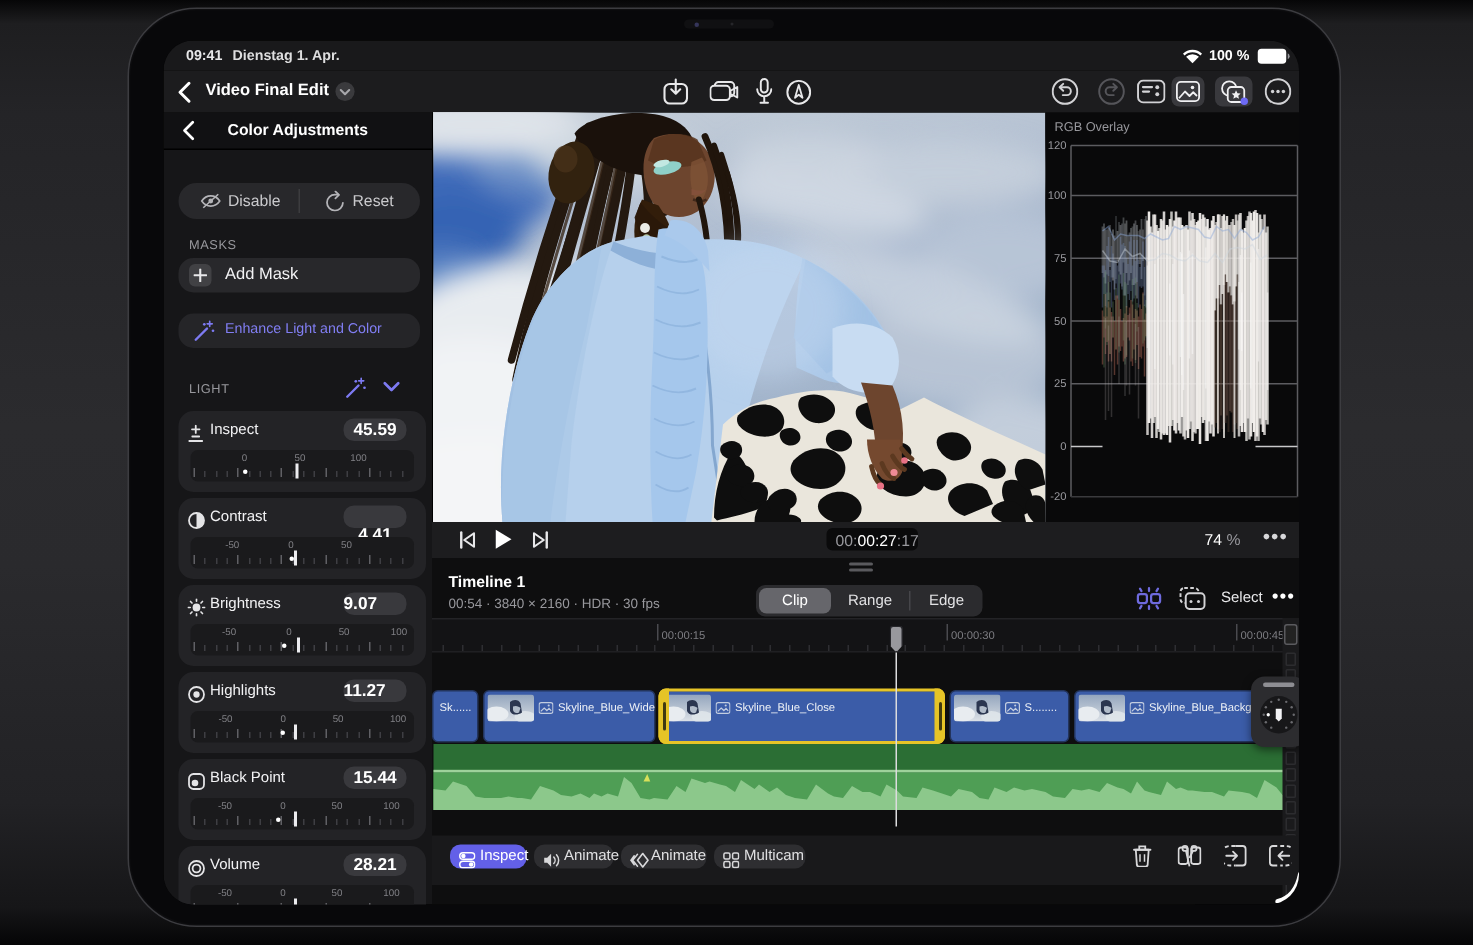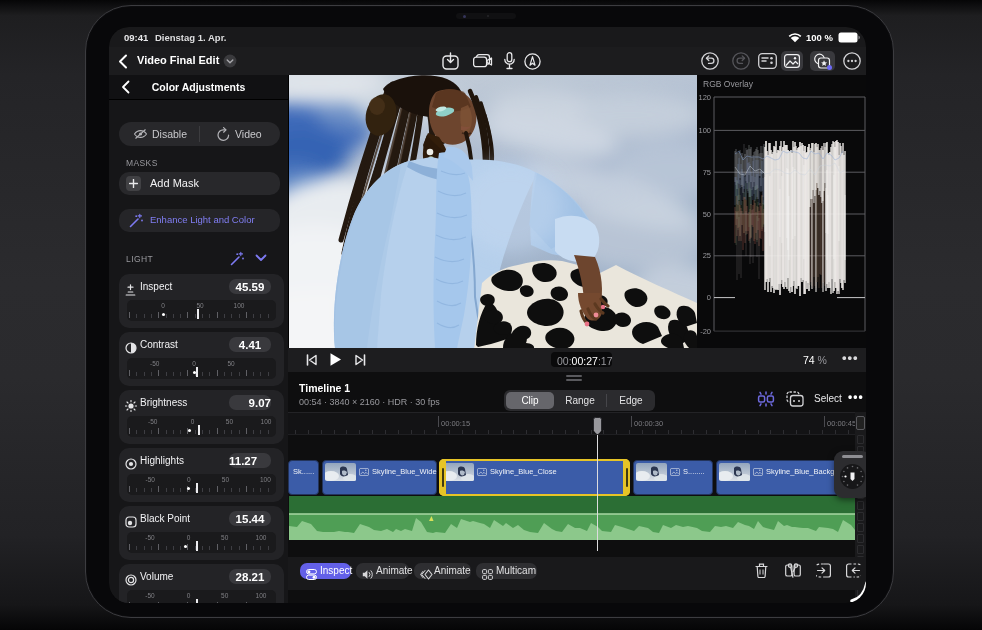--- a/index.html
+++ b/index.html
@@ -98,21 +98,21 @@
 <svg class="abs" style="left:24px;top:101px" width="15" height="12" viewBox="0 0 15 12">
         <path d="M1.5 6s2.3-3.4 6-3.4S13.5 6 13.5 6s-2.3 3.4-6 3.4S1.5 6 1.5 6Z" stroke="#b4b4b8" stroke-width="1.1" fill="none"></path>
         <circle cx="7.5" cy="6" r="1.6" fill="#b4b4b8"></circle>
         <path d="M2.5 10.5 12.5 1.5" stroke="#b4b4b8" stroke-width="1.1"></path>
       </svg>
 <div class="t" style="left:43px;top:101px;font-size:10.5px;color:#c9c9cc">Disable</div>
 <svg class="abs" style="left:108px;top:100px" width="13" height="14" viewBox="0 0 13 14">
         <path d="M11.6 8.2A5.3 5.3 0 1 1 6.4 2.8h2.2" stroke="#b4b4b8" stroke-width="1.2" fill="none" stroke-linecap="round"></path>
         <path d="M6.6 0.6 9 2.9 6.6 5.2" stroke="#b4b4b8" stroke-width="1.2" fill="none" stroke-linecap="round" stroke-linejoin="round"></path>
       </svg>
-<div class="t" style="left:126px;top:101px;font-size:10.5px;color:#c9c9cc">Video</div>
+<div class="t" style="left:126px;top:101px;font-size:10.5px;color:#c9c9cc">Reset</div>
 <div class="t" style="left:17px;top:131px;font-size:8.5px;letter-spacing:.4px;color:#98989d">MASKS</div>
 <div class="abs" style="left:10px;top:145px;width:161px;height:23px;border-radius:10px;background:#28282b"></div>
 <div class="abs" style="left:17px;top:149px;width:15px;height:15px;border-radius:4px;background:#414144"></div>
 <svg class="abs" style="left:20px;top:152px" width="9" height="9" viewBox="0 0 9 9">
         <path d="M4.5 0.5v8M0.5 4.5h8" stroke="#e8e8ea" stroke-width="1.4" stroke-linecap="round"></path>
       </svg>
 <div class="t" style="left:41px;top:150px;font-size:11px;color:#f2f2f4">Add Mask</div>
 <div class="abs" style="left:10px;top:182px;width:161px;height:23px;border-radius:10px;background:#252528"></div>
 <svg class="abs" style="left:20px;top:186px" width="15" height="15" viewBox="0 0 15 15">
         <path d="M1.5 13.5 9 6" stroke="#7d7af2" stroke-width="1.6" stroke-linecap="round"></path>
@@ -165,21 +165,21 @@
         <div class="abs" style="left:34.9px;top:13px;width:3px;height:3px;border-radius:2px;background:#fff"></div>
         <div class="abs" style="left:69.8px;top:9px;width:2px;height:10px;background:#ececef"></div>
       </div>
       <div class="abs" style="left:10px;top:305px;width:165px;height:54px;border-radius:10px;background:#232326"></div>
       <div class="abs" style="left:16px;top:313px"><svg width="12" height="12" viewBox="0 0 12 12">
           <circle cx="6" cy="6" r="5" stroke="#e4e4e6" stroke-width="1.2" fill="none"></circle>
           <path d="M6 1a5 5 0 0 1 0 10Z" fill="#e4e4e6"></path>
         </svg></div>
       <div class="t" style="left:31px;top:312px;font-size:10px;color:#f2f2f4">Contrast</div>
       <div class="abs" style="left:120px;top:310px;width:42px;height:15px;border-radius:7px;background:#39393d"></div>
-      <div class="t" style="left:120px;top:312px;width:42px;text-align:center;font-size:11.5px;font-weight:bold;color:#fff">4.41</div>
+      <div class="t" style="left:120px;top:324px;width:42px;text-align:center;font-size:11.5px;font-weight:bold;color:#fff">4.41</div>
       <div class="abs" style="left:18px;top:331px;width:149px;height:21px;border-radius:5px;background:#1a1a1c;overflow:hidden">
         <div class="t" style="left:17.8px;top:2px;width:20px;text-align:center;font-size:6.5px;color:#808085">-50</div>
         <div class="t" style="left:57px;top:2px;width:20px;text-align:center;font-size:6.5px;color:#808085">0</div>
         <div class="t" style="left:94px;top:2px;width:20px;text-align:center;font-size:6.5px;color:#808085">50</div>
         <div class="abs" style="left:2.0px;top:12px;width:1px;height:6px;background:#606065"></div>
         <div class="abs" style="left:9.3px;top:14px;width:1px;height:4px;background:#3e3e43"></div>
         <div class="abs" style="left:16.6px;top:14px;width:1px;height:4px;background:#3e3e43"></div>
         <div class="abs" style="left:23.9px;top:14px;width:1px;height:4px;background:#3e3e43"></div>
         <div class="abs" style="left:31.2px;top:12px;width:1px;height:6px;background:#606065"></div>
         <div class="abs" style="left:38.5px;top:14px;width:1px;height:4px;background:#3e3e43"></div>
@@ -202,21 +202,21 @@
       </div>
       <div class="abs" style="left:10px;top:363px;width:165px;height:54px;border-radius:10px;background:#232326"></div>
       <div class="abs" style="left:16px;top:371px"><svg width="12" height="12" viewBox="0 0 12 12">
           <circle cx="6" cy="6" r="2.6" fill="#e4e4e6"></circle>
           <g stroke="#e4e4e6" stroke-width="1.1" stroke-linecap="round">
             <path d="M6 .4v1.4M6 10.2v1.4M.4 6h1.4M10.2 6h1.4M2 2l1 1M9 9l1 1M10 2 9 3M3 9l-1 1"></path>
           </g>
         </svg></div>
       <div class="t" style="left:31px;top:370px;font-size:10px;color:#f2f2f4">Brightness</div>
       <div class="abs" style="left:120px;top:368px;width:42px;height:15px;border-radius:7px;background:#39393d"></div>
-      <div class="t" style="left:120px;top:370px;width:42px;text-align:right;font-size:11.5px;font-weight:bold;color:#fff">9.07</div>
+      <div class="t" style="left:120px;top:370px;width:42px;text-align:left;font-size:11.5px;font-weight:bold;color:#fff">9.07</div>
       <div class="abs" style="left:18px;top:389px;width:149px;height:21px;border-radius:5px;background:#1a1a1c;overflow:hidden">
         <div class="t" style="left:15.7px;top:2px;width:20px;text-align:center;font-size:6.5px;color:#808085">-50</div>
         <div class="t" style="left:55.599999999999994px;top:2px;width:20px;text-align:center;font-size:6.5px;color:#808085">0</div>
         <div class="t" style="left:92.4px;top:2px;width:20px;text-align:center;font-size:6.5px;color:#808085">50</div>
         <div class="t" style="left:129px;top:2px;width:20px;text-align:center;font-size:6.5px;color:#808085">100</div>
         <div class="abs" style="left:2.0px;top:12px;width:1px;height:6px;background:#606065"></div>
         <div class="abs" style="left:9.3px;top:14px;width:1px;height:4px;background:#3e3e43"></div>
         <div class="abs" style="left:16.6px;top:14px;width:1px;height:4px;background:#3e3e43"></div>
         <div class="abs" style="left:23.9px;top:14px;width:1px;height:4px;background:#3e3e43"></div>
         <div class="abs" style="left:31.2px;top:12px;width:1px;height:6px;background:#606065"></div>

